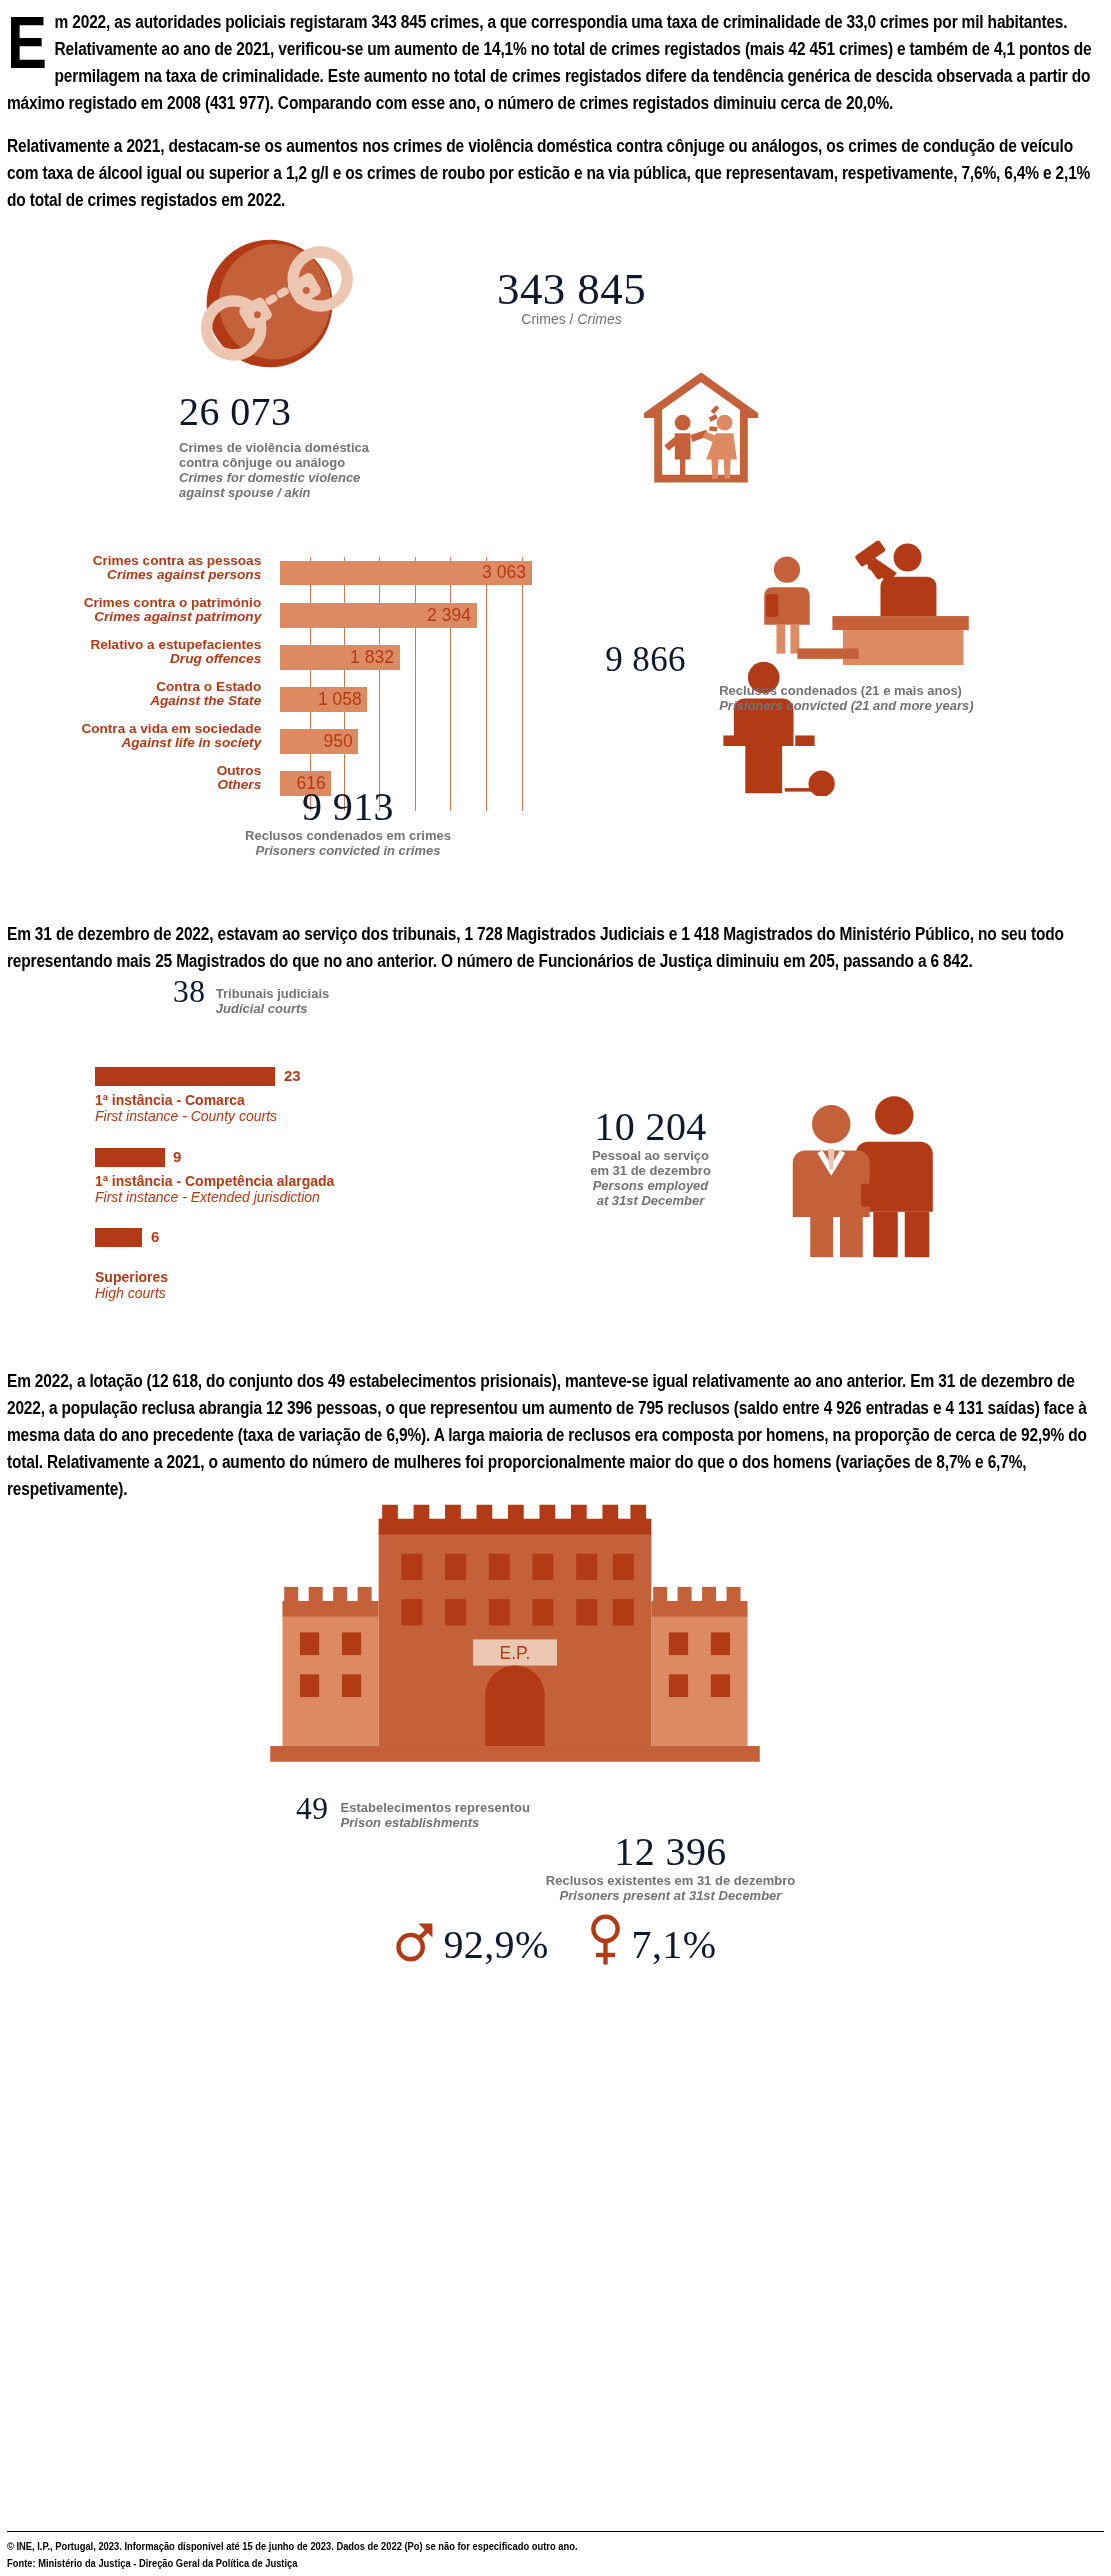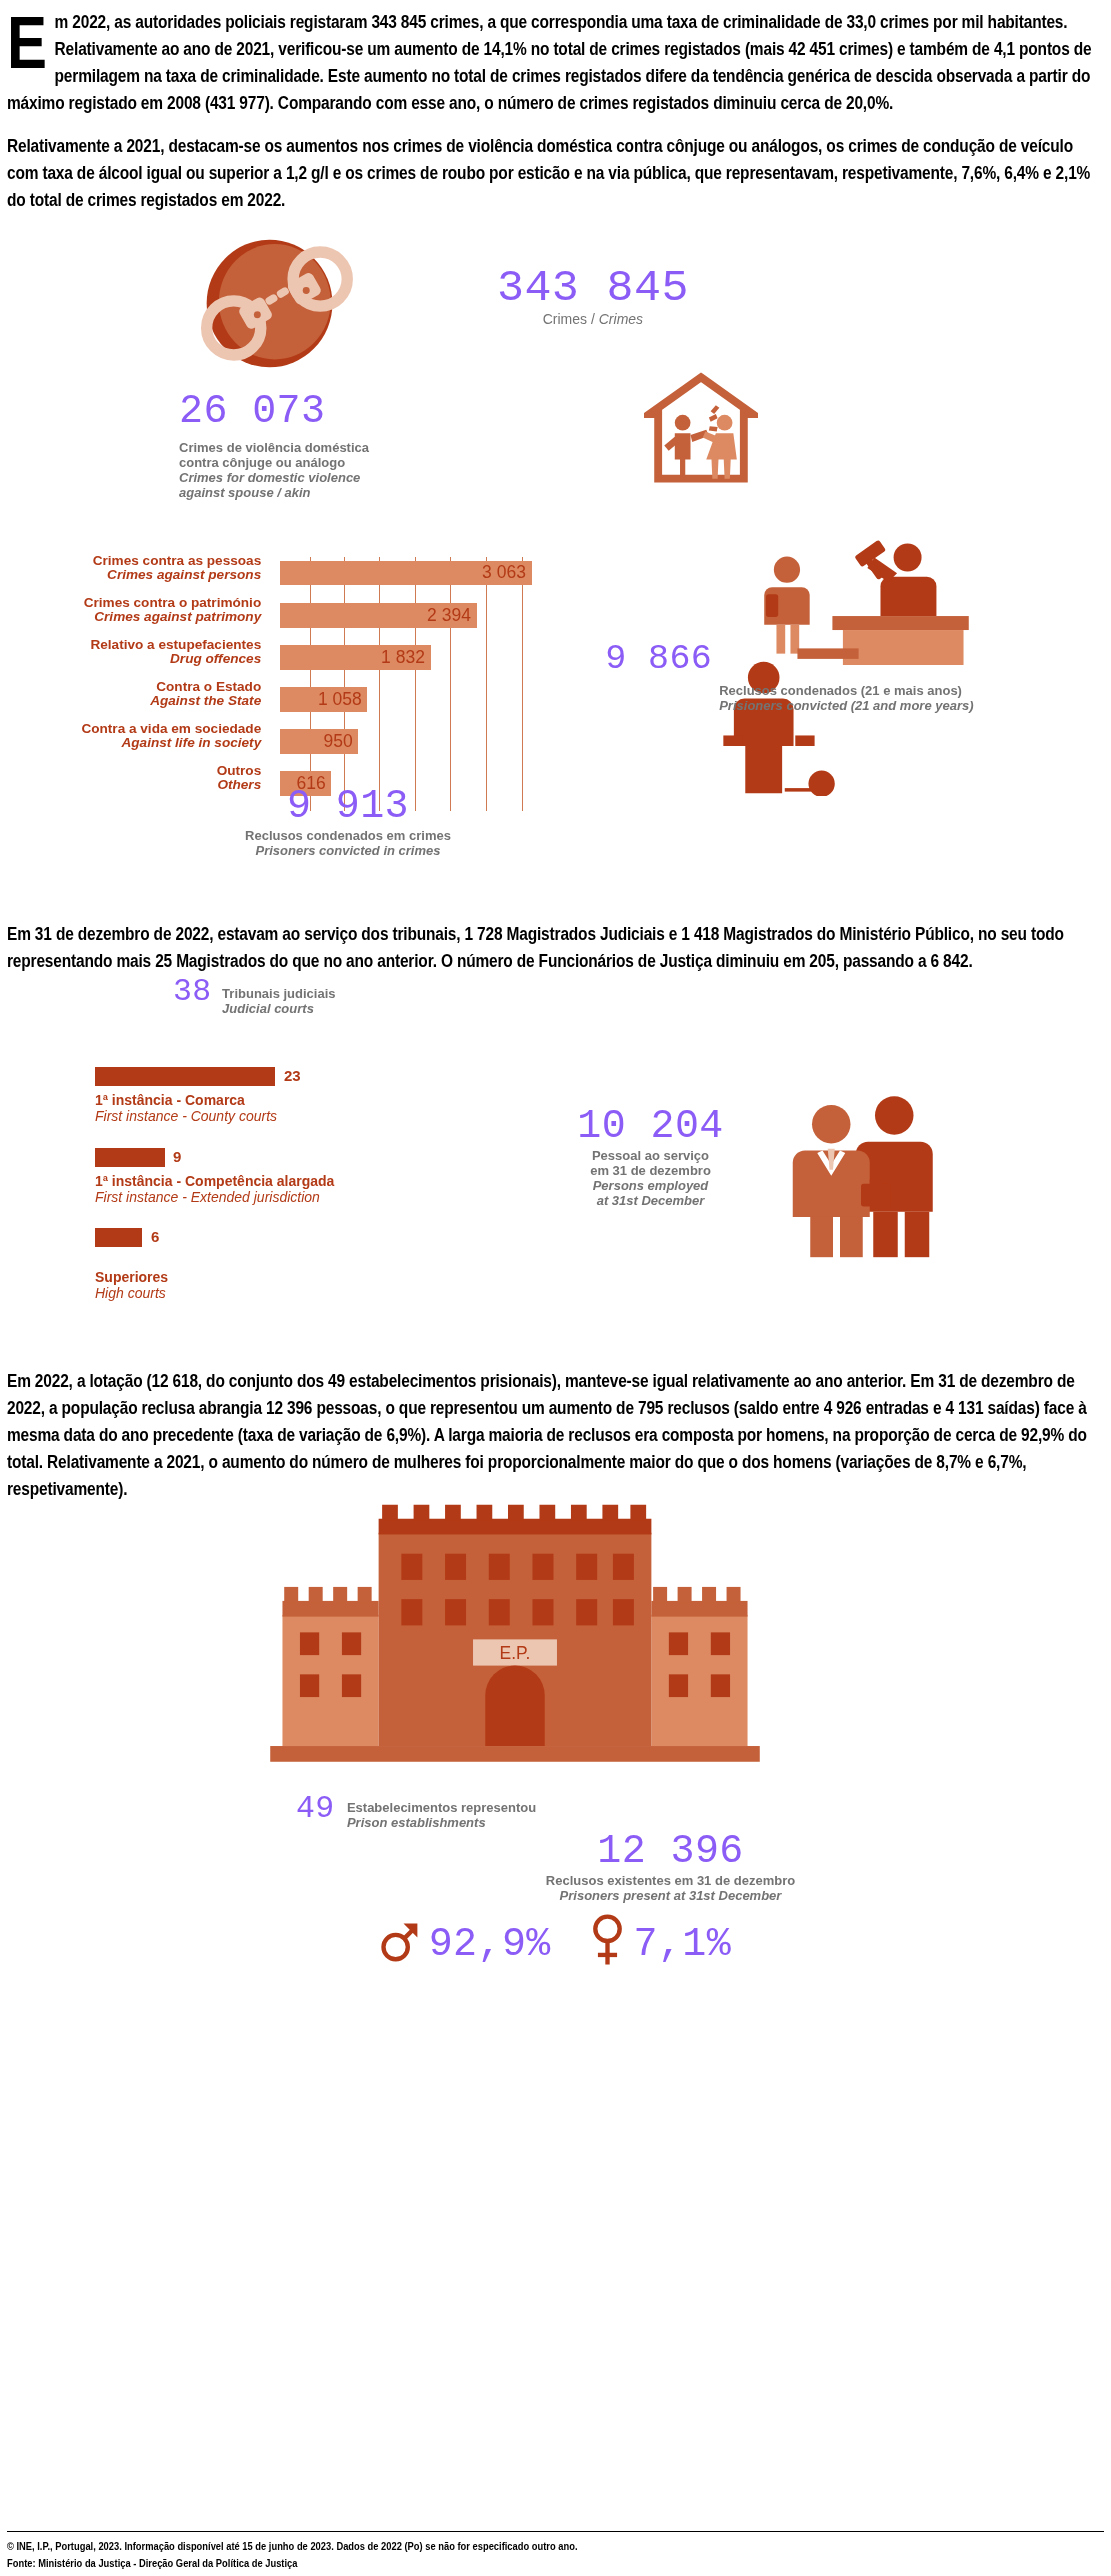--- a/index.html
+++ b/index.html
@@ -34,22 +34,22 @@
     font-size:75px;
     line-height:63px;
     margin:1.8px 5.3px 0 0;
     color:#000;
     transform:scaleX(0.8);
     transform-origin:left top;
   }
 
   
   .bignum {
-    color:#8b5cf6;
-    font-family:Liberation Mono, monospace;
+    color:#0f172a;
+    font-family:Liberation Serif, serif;
     font-weight:400;
     letter-spacing:0.4px;
   }
   .n-xl { font-size:45px; line-height:46px; }
   .n-lg { font-size:40px; line-height:42px; }
   .n-md { font-size:35px; line-height:37px; }
   .n-sm { font-size:31.5px; line-height:33px; }
 
   .caption {
     color:#737373;
@@ -241,21 +241,21 @@
       <div class="gridline" style="left:170px;"></div>
       <div class="gridline" style="left:206px;"></div>
       <div class="gridline" style="left:242px;"></div>
 
       <div class="bar" style="top:3.5px;  width:252px;">
         <span>3 063</span>
         </div>
       <div class="bar" style="top:46px; width:197px;">
         <span>2 394</span>
         </div>
-      <div class="bar" style="top:88px;width:151px;">
+      <div class="bar" style="top:88px;width:120px;">
         <span>1 832</span>
         </div>
       <div class="bar small" style="top:130px;width:87px;">
         <span>1 058</span>
         </div>
       <div class="bar small" style="top:172px;width:78px;">
         <span>950</span>
         </div>
       <div class="bar small" style="top:214px;width:51px;">
         <span>616</span>

